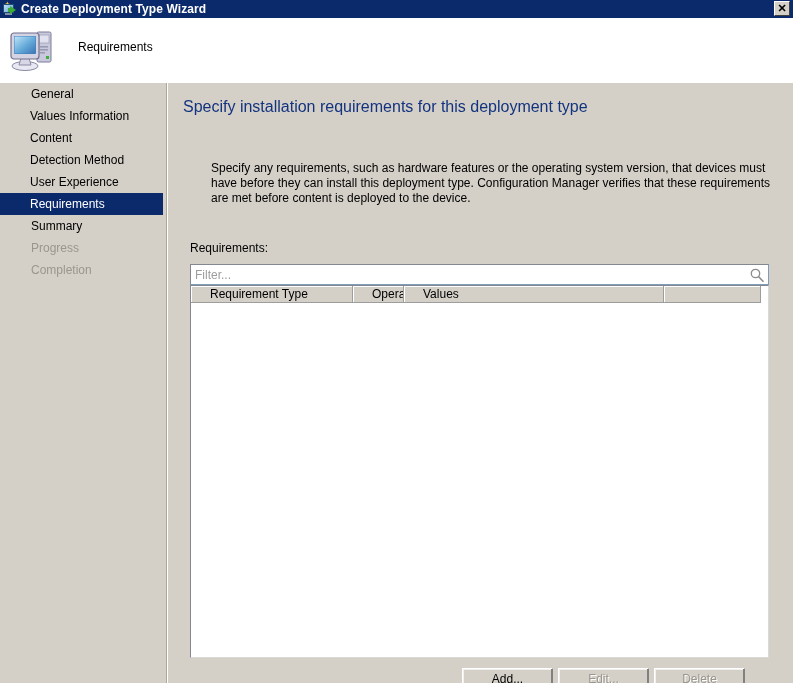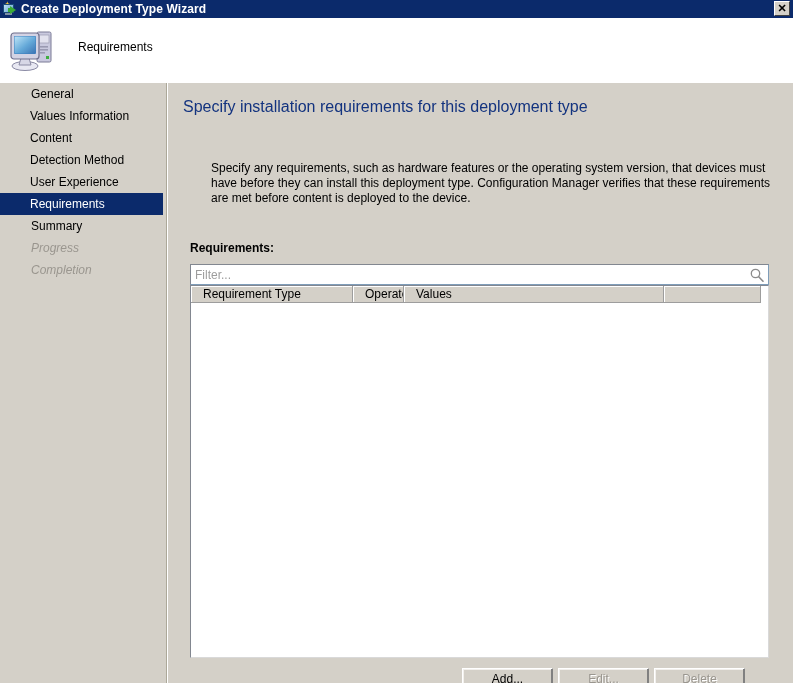--- a/index.html
+++ b/index.html
@@ -158,21 +158,21 @@
     height: 22px;
     line-height: 22px;
     font-size: 12px;
     color: #000000;
     white-space: nowrap;
     cursor: default;
     box-sizing: border-box;
   }
   .nav-item.lvl0 { padding-left: 31px; }
   .nav-item.lvl1 { padding-left: 30px; }
-  .nav-item.disabled { color: #9a968f; font-style: italic; }
+  .nav-item.disabled { color: #9a968f; }
   .nav-item.selected {
     background: #0b2a6b;
     color: #ffffff;
     width: 163px;
   }
   #sidebar-divider {
     position: absolute;
     left: 166px;
     top: 1px;
     width: 2px;
@@ -207,21 +207,20 @@
     font-size: 12px;
     line-height: 15px;
     color: #000000;
     margin-left: 20px;
   }
   #req-label {
     position: absolute;
     left: 21px;
     top: 158px;
     font-size: 12px;
-    font-weight: bold;
   }
 
   
   #filter-box {
     position: absolute;
     left: 21px;
     top: 181px;
     width: 579px;
     height: 21px;
     background: #ffffff;
@@ -268,21 +267,21 @@
   }
   #lv-header {
     display: flex;
     height: 17px;
     box-sizing: border-box;
   }
   .lv-col {
     height: 17px;
     line-height: 16px;
     font-size: 12px;
-    padding-left: 12px;
+    padding-left: 19px;
     background: #d4d0c8;
     border-right: 1px solid #9d9d9d;
     border-bottom: 1px solid #9d9d9d;
     box-shadow: inset 1px 1px 0 #ffffff;
     box-sizing: border-box;
     white-space: nowrap;
     overflow: hidden;
     cursor: default;
   }
   #lv-empty {

